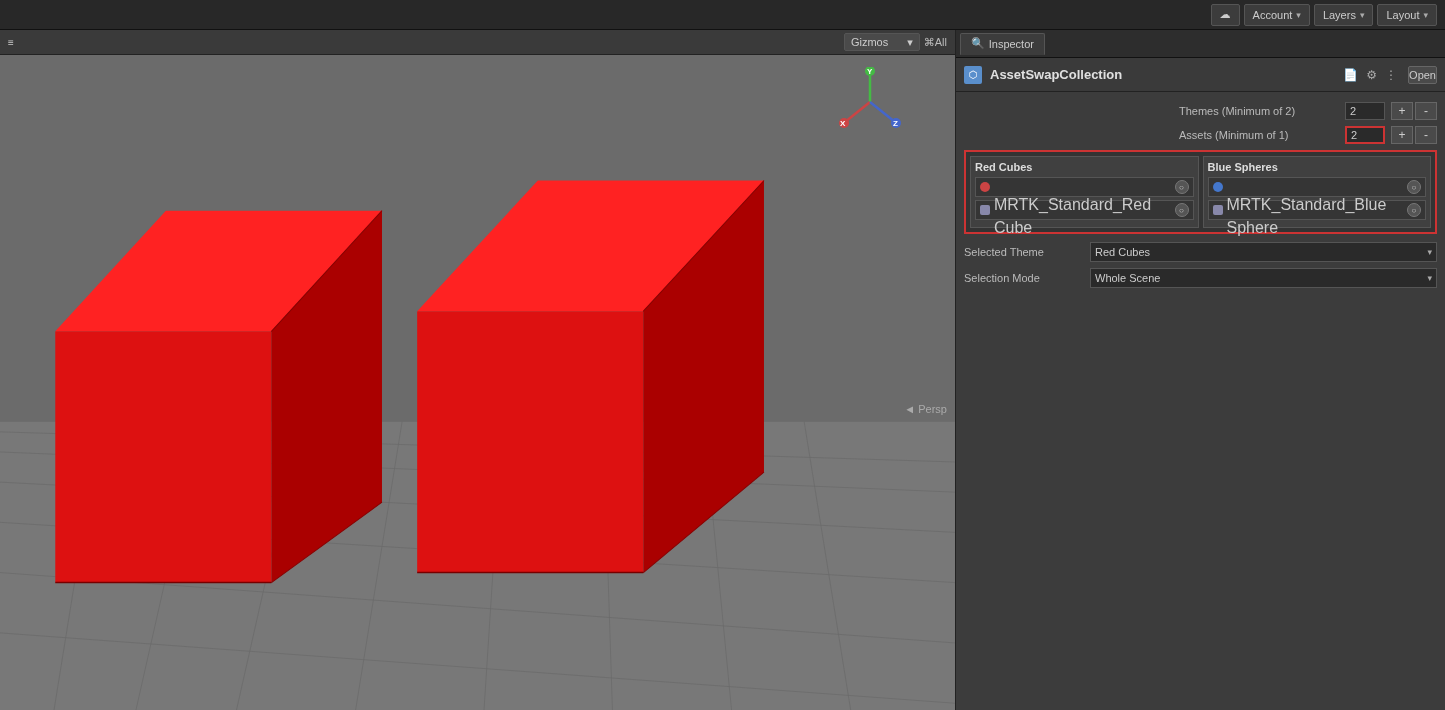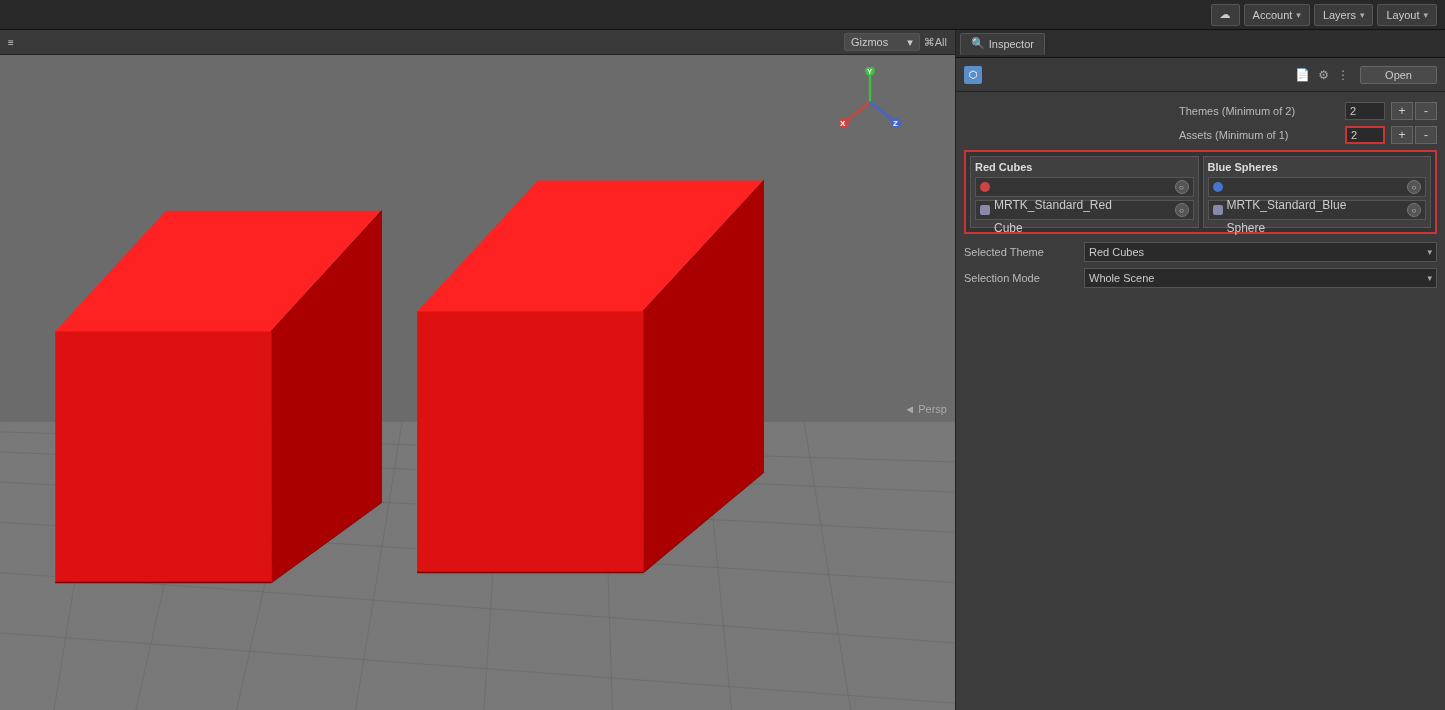--- a/index.html
+++ b/index.html
@@ -197,21 +197,21 @@
       font-size: 13px;
       color: #e0e0e0;
       font-weight: bold;
       flex: 1;
     }
     .open-btn {
       background: #4a4a4a;
       border: 1px solid #666;
       color: #ccc;
       font-size: 11px;
-      padding: 2px 24px;
+      padding: 2px 0;
       cursor: pointer;
       border-radius: 2px;
     }
 
     
     .inspector-body {
       flex: 1;
       padding: 10px 8px;
       overflow-y: auto;
     }
@@ -304,21 +304,21 @@
     .asset-dot {
       width: 10px;
       height: 10px;
       border-radius: 50%;
       flex-shrink: 0;
     }
     .asset-dot.red { background: #cc4444; }
     .asset-dot.blue { background: #4477cc; }
     .asset-dot.mesh { background: #8888aa; border-radius: 2px; }
     .asset-name {
-      font-size: 12px;
+      font-size: 16px;
       color: #ccc;
       flex: 1;
       white-space: nowrap;
       overflow: hidden;
       margin-top: 36px;
     }
     .asset-circle-btn {
       width: 14px;
       height: 14px;
       border-radius: 50%;
@@ -331,21 +331,21 @@
       font-size: 8px;
       color: #ccc;
       flex-shrink: 0;
     }
 
     
     .dropdown-row {
       display: flex;
       align-items: center;
       margin-bottom: 6px;
-      gap: 0;
+      gap: 6px;
     }
     .dropdown-label {
       width: 120px;
       font-size: 11px;
       color: #bbb;
       flex-shrink: 0;
     }
     .dropdown-select {
       flex: 1;
       background: #2a2a2a;
@@ -504,20 +504,21 @@
       <div class="inspector-tab active">
         <span>🔍</span>
         <span>Inspector</span>
       </div>
     </div>
 
     <div class="inspector-header">
       <div class="component-icon">
         <span>⬡</span>
       </div>
+      <span class="component-name">AssetSwapCollection</span>
       <div class="panel-icons">
         <span class="panel-icon-btn">📄</span>
         <span class="panel-icon-btn">⚙</span>
         <span class="panel-icon-btn">⋮</span>
       </div>
       <button class="open-btn">Open</button>
     </div>
 
     <div class="inspector-body">
 

